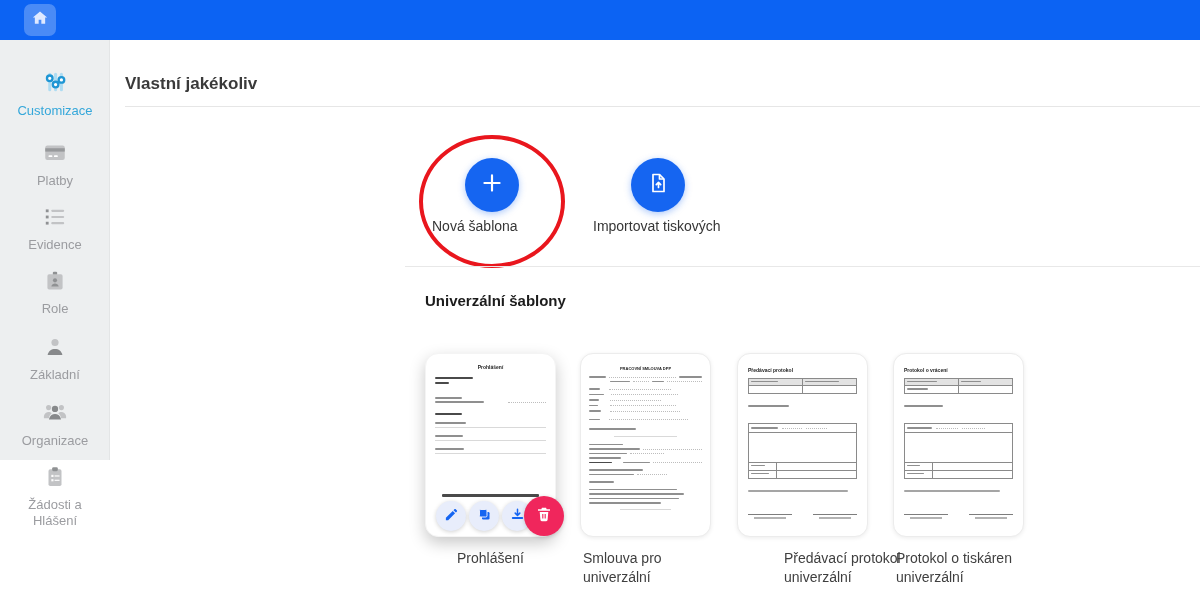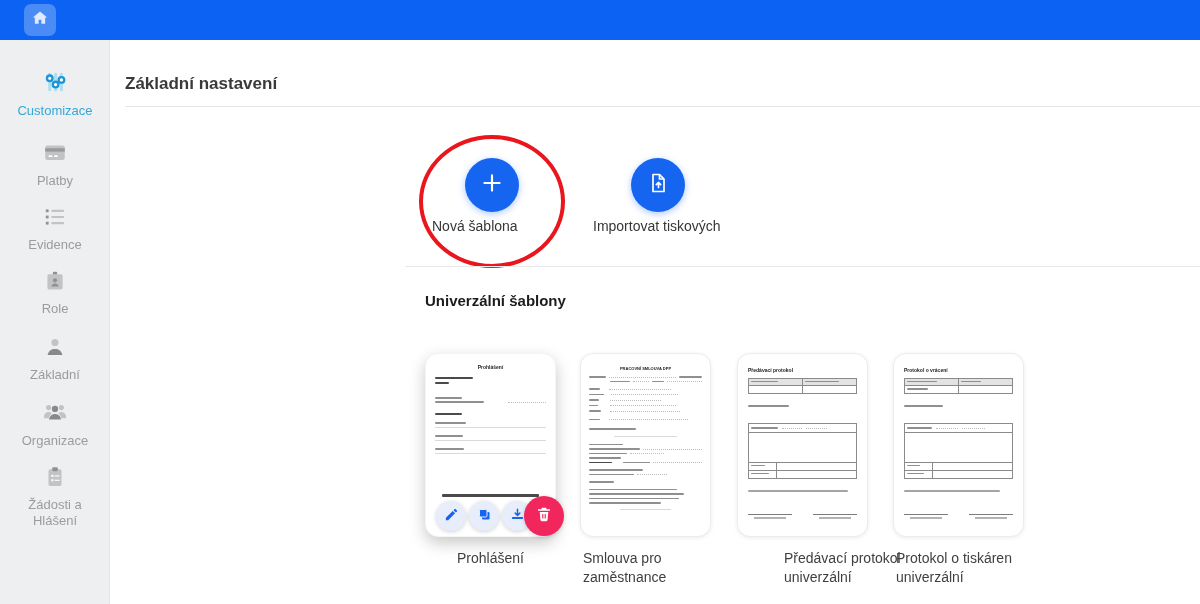--- a/index.html
+++ b/index.html
@@ -6,21 +6,21 @@
   *{box-sizing:border-box;}
   .stage{position:relative;width:1200px;height:604px;overflow:hidden;
          font-family:"Liberation Sans","DejaVu Sans",sans-serif;background:#fff;}
 
   
   .topbar{position:absolute;left:0;top:0;width:1200px;height:40px;background:#0c63f3;}
   .home-btn{position:absolute;left:24px;top:4px;width:32px;height:32px;border-radius:7px;
             background:rgba(255,255,255,.26);display:flex;align-items:center;justify-content:center;cursor:pointer;}
 
   
-  .sidebar{position:absolute;left:0;top:40px;width:110px;height:564px;background:#edeff0;border-right:1px solid #e3e5e6;}
+  .sidebar{position:absolute;left:0;top:40px;width:110px;height:420px;background:#edeff0;border-right:1px solid #e3e5e6;}
   .side-item{position:absolute;left:0;width:110px;display:flex;flex-direction:column;align-items:center;gap:3px;cursor:pointer;}
   .side-item .lbl{font-size:13px;color:#9b9ca0;text-align:center;line-height:16px;max-width:86px;}
   .side-item.active .lbl{color:#35a7da;}
 
   
   .page-title{position:absolute;left:125px;top:74px;font-size:17px;font-weight:700;color:#3a3a3a;}
   .title-divider{position:absolute;left:125px;top:106px;right:0;height:1px;background:#e6e6e6;}
 
   .submenu{position:absolute;left:130px;top:128px;width:212px;}
   .submenu-item{height:34.5px;display:flex;align-items:center;font-size:14px;color:#4d4d4d;
@@ -171,21 +171,21 @@
           <rect x="8.6" y="10" width="2" height="2" fill="#fdfdfd"></rect>
             <rect x="11.6" y="10.5" width="4.6" height="1.1" fill="#fdfdfd"></rect>
           <rect x="8.6" y="14" width="2" height="2" fill="#fdfdfd"></rect>
             <rect x="11.6" y="14.5" width="4.6" height="1.1" fill="#fdfdfd"></rect>
         </svg>
       </span>
       <span class="lbl">Žádosti a Hlášení</span>
     </div>
   </div>
 
-  <div class="page-title">Základní nastavení</div>
+  <div class="page-title">Vlastní jakékoliv</div>
   <div class="title-divider"></div>
 
 
   <div class="circle-btn" style="left:465px;top:158px;">
     <span>
       <svg width="26" height="26" viewBox="0 0 24 24">
           <path d="M12 5v14M5 12h14" stroke="#fff" stroke-width="2" stroke-linecap="round" fill="none"></path>
         </svg>
     </span>
   </div>
@@ -333,21 +333,21 @@
       <div class="row" style="margin-top:6px;">
           <div class="tl" style="width:22%;height:1.5px;"></div>
         </div>
       <div class="tl" style="width:78%;height:1.5px;margin-top:6px;"></div>
       <div class="tl" style="width:84%;height:1.5px;margin-top:3px;"></div>
       <div class="tl" style="width:80%;height:1.5px;margin-top:3px;"></div>
       <div class="tl" style="width:64%;height:1.5px;margin-top:3px;"></div>
       <div class="ll" style="width:46%;margin:5px auto 0;"></div>
     </div>
   </div>
-  <div class="card-label" style="left:583px;">Smlouva pro zaměstnance</div>
+  <div class="card-label" style="left:583px;">Smlouva pro univerzální</div>
 
   <div class="card" style="left:737px;">
     <div class="doc" style="padding:13px 10px;">
       <div class="t-l">Předávací protokol</div>
       <div class="tbl" style="margin-top:5px;">
         <div class="hd">
             <div>
               <div class="tl" style="width:55%;height:1.5px;"></div>
             </div>
             <div>

